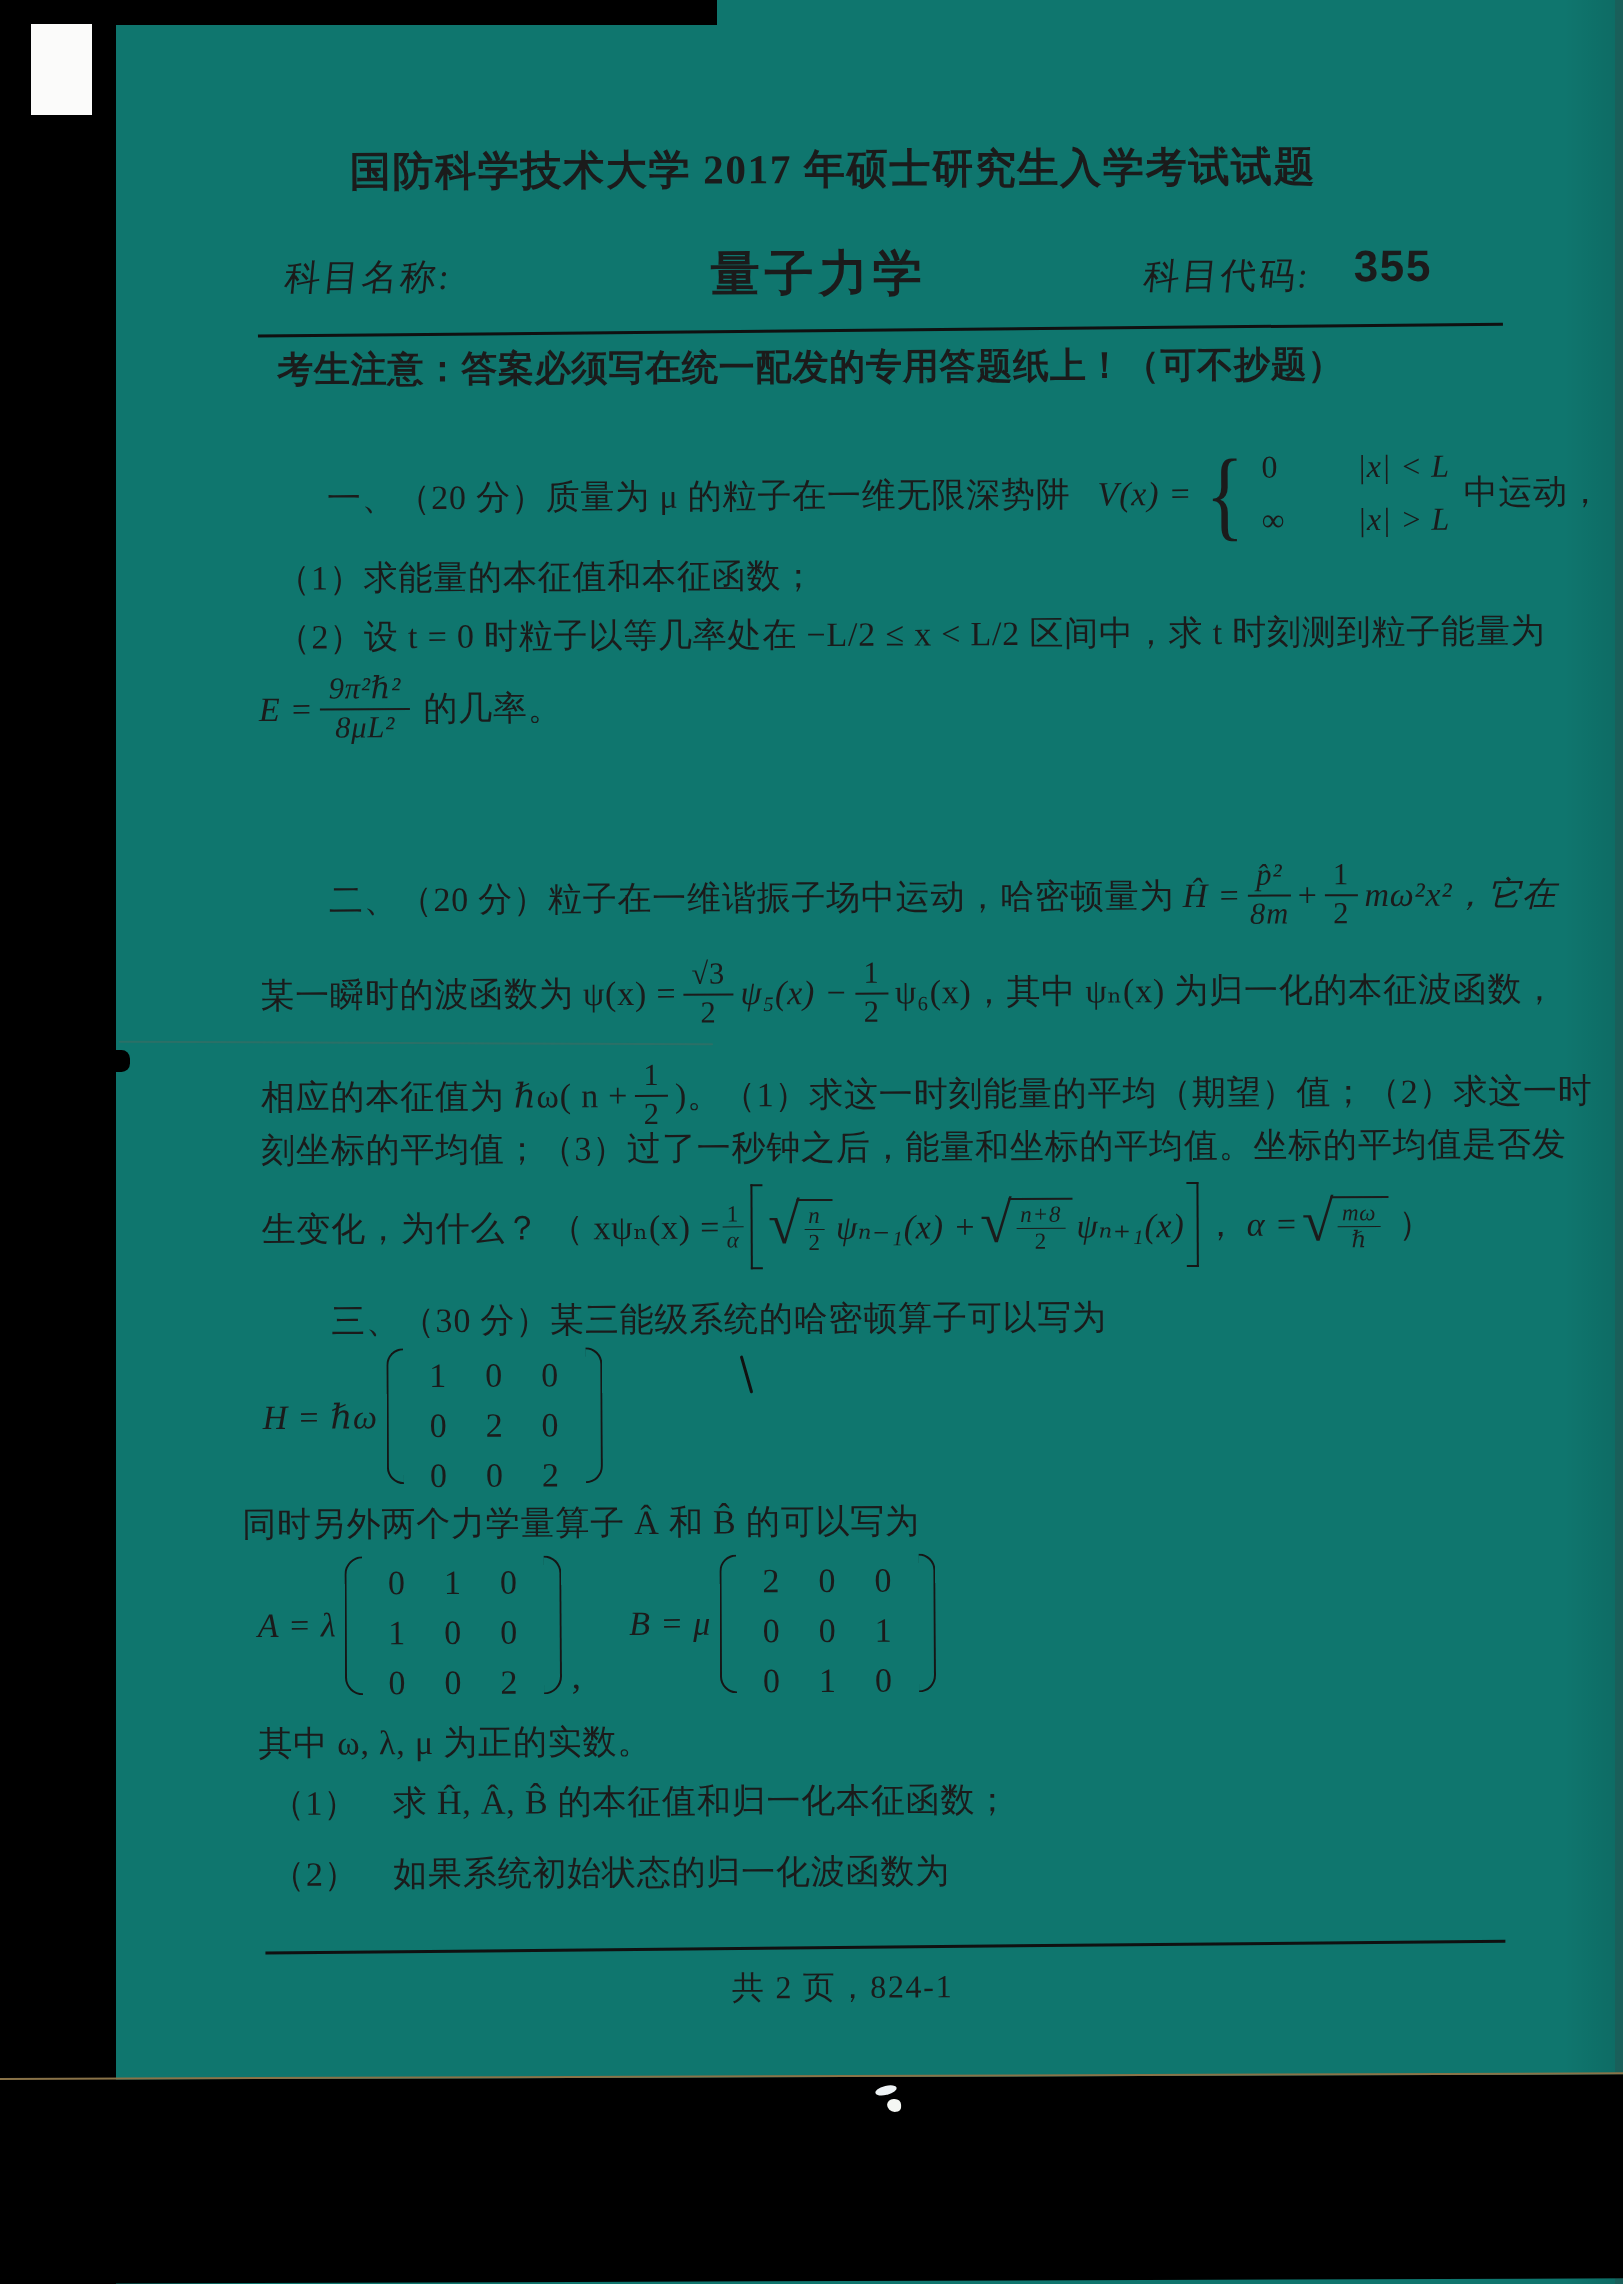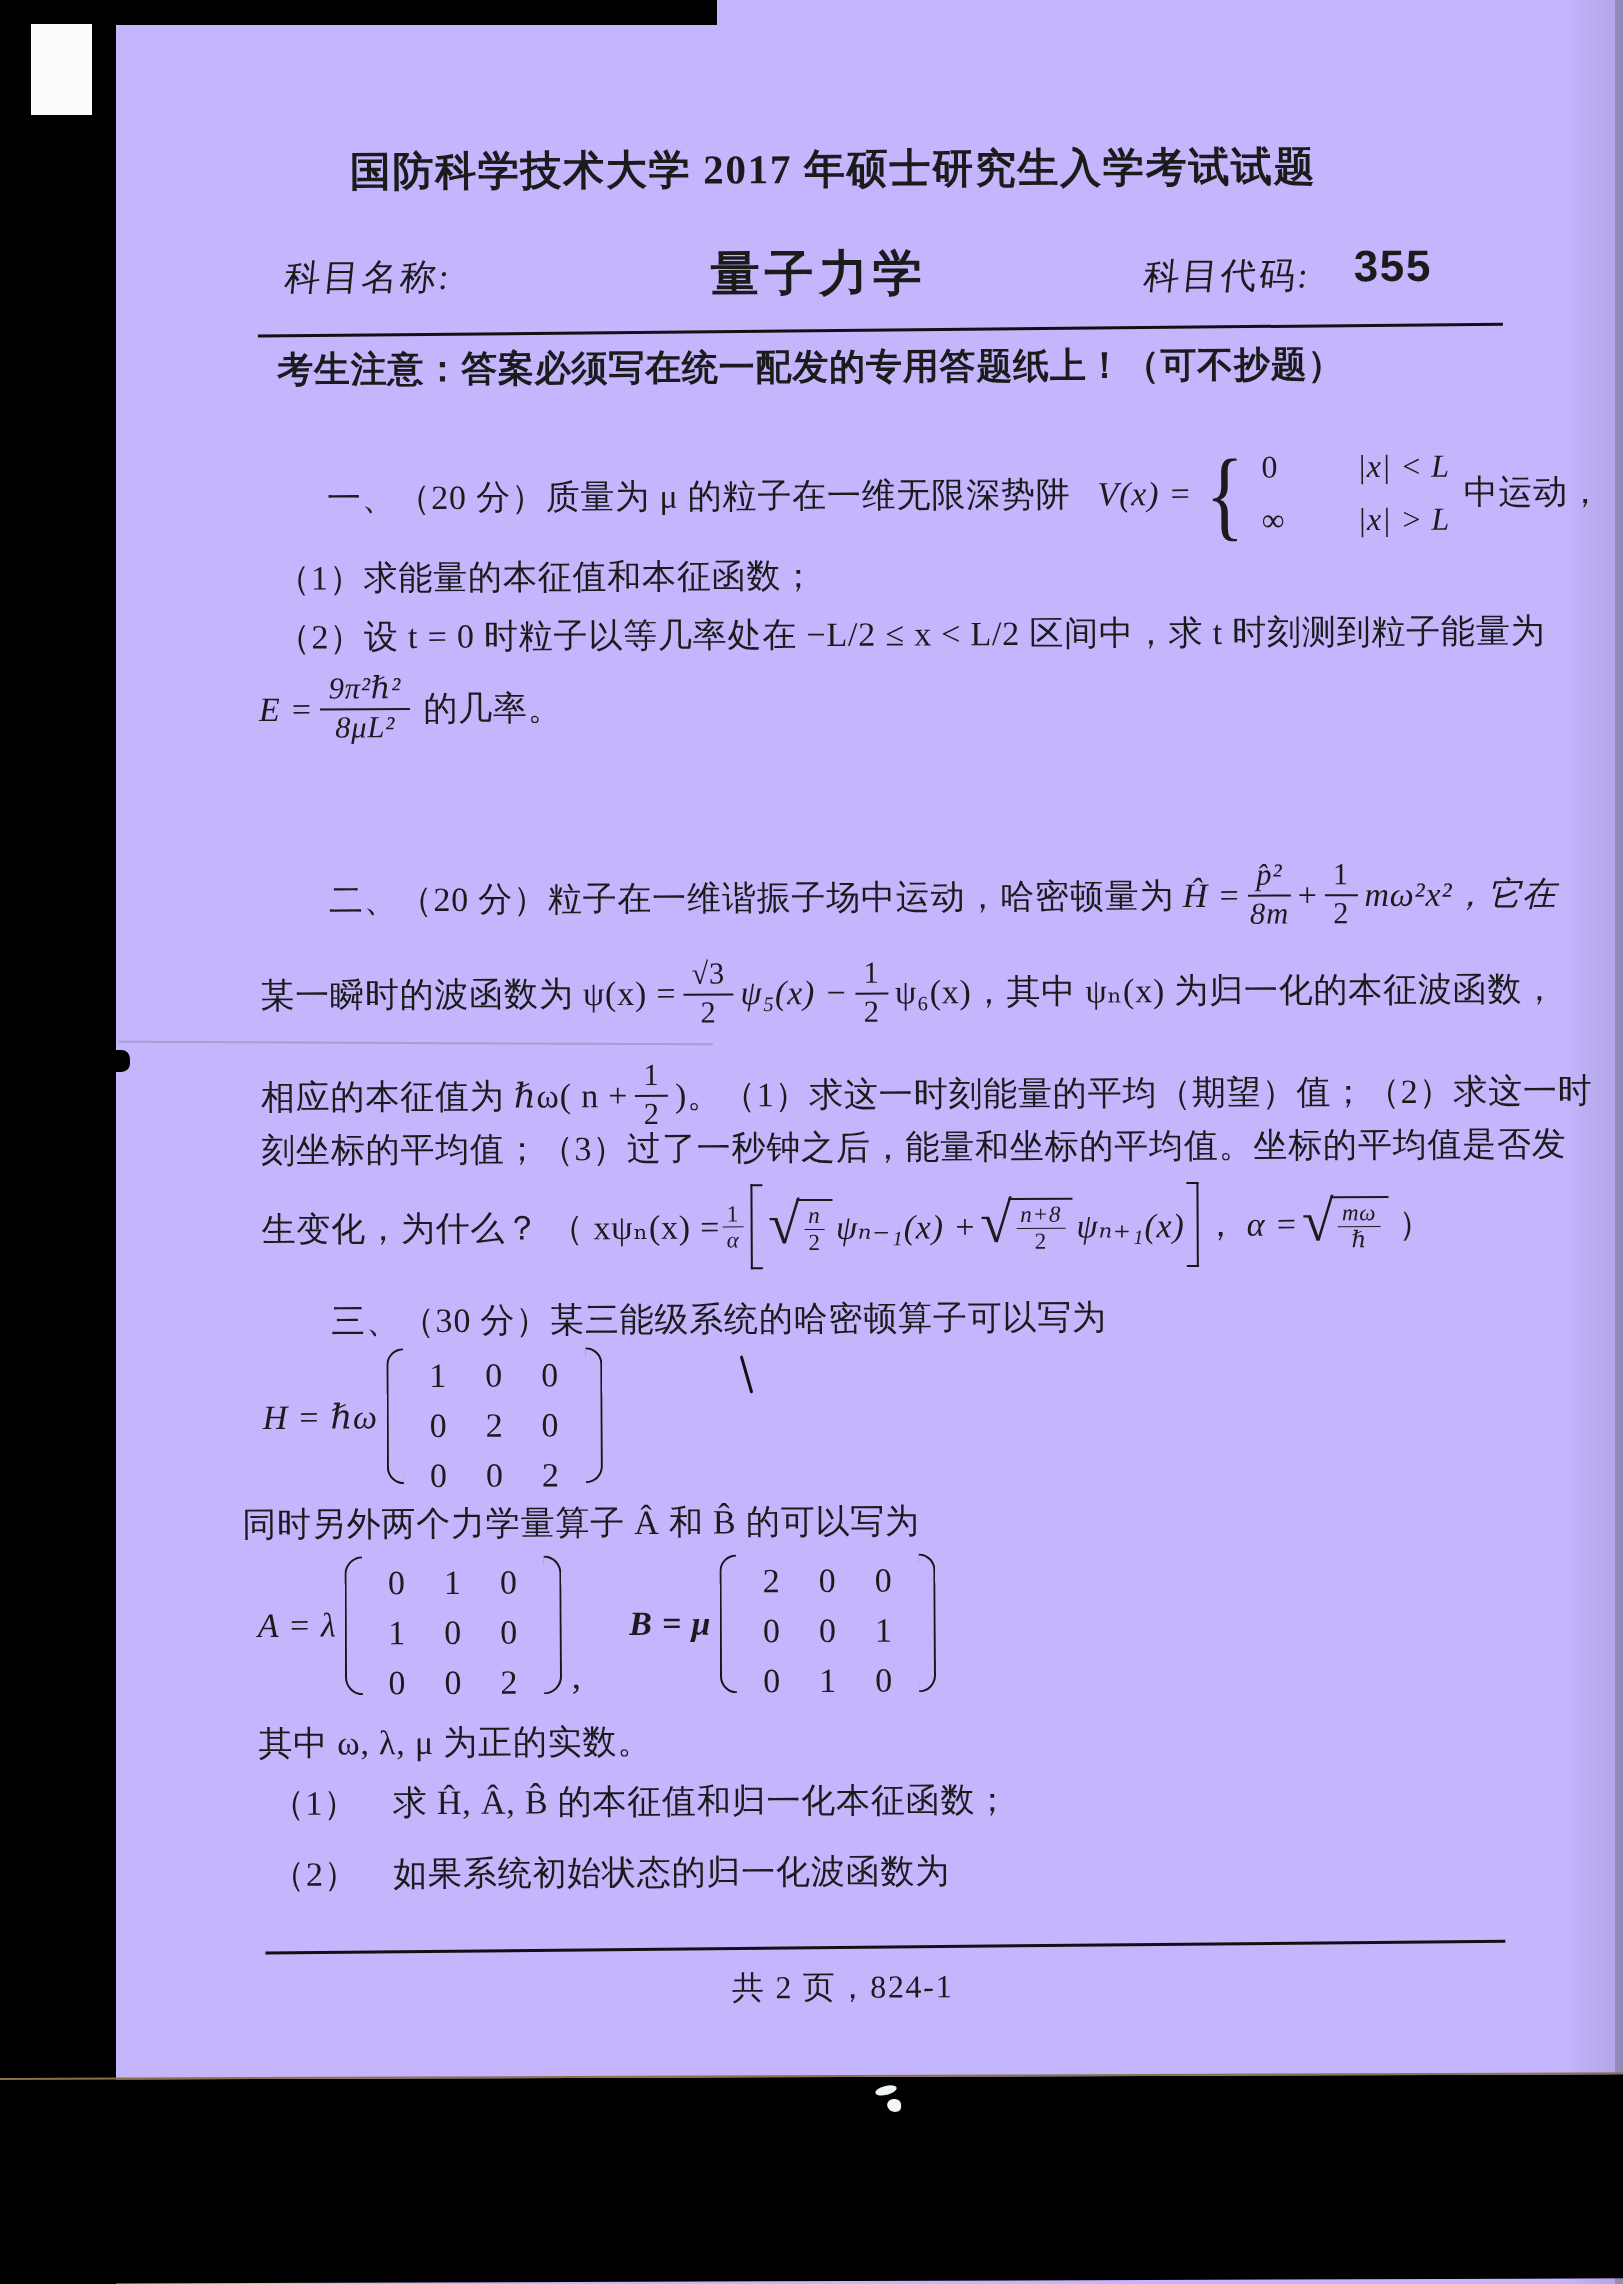--- a/index.html
+++ b/index.html
@@ -1,18 +1,18 @@
 <!DOCTYPE html>
 <html style="font-size:13.6px"><head>
 <meta charset="utf-8">
 <style>
   html,body{margin:0;padding:0;}
   body{width:1623px;height:2284px;position:relative;overflow:hidden;background:#fcfcfb;
        font-family:"Liberation Serif","DejaVu Serif",serif;color:#1b1b1b;}
-  .page{position:absolute;inset:0;background:#c4b5fd;}
+  .page{position:absolute;inset:0;background:#0f766e;}
   .content{position:absolute;inset:0;transform:rotate(-0.3deg);transform-origin:50% 40%;}
 
   
   .left-bar{position:absolute;left:0;top:0;width:116px;height:2284px;background:#000;z-index:40;}
   .top-strip{position:absolute;left:0;top:0;width:717px;height:25.4px;background:#000;z-index:41;}
   .top-notch{position:absolute;left:30.5px;top:24px;width:61px;height:91px;background:#fbfbfa;z-index:42;}
   .bar-bump{position:absolute;left:110px;top:1050px;width:20.4px;height:22px;background:#000;border-radius:0 8.5px 8.5px 0;z-index:41;}
   .bottom-band{position:absolute;left:0;top:2080px;width:1623px;height:204px;background:#000;z-index:43;transform:rotate(-0.2deg);transform-origin:0 0;}
   .band-edge{position:absolute;left:0;top:-2.5px;width:1623px;height:2.5px;background:#8a7348;z-index:44;}
   .speck1{position:absolute;left:875px;top:8.5px;width:22px;height:9.3px;background:#eef3f5;border-radius:50%;transform:rotate(-14deg);}
@@ -216,21 +216,21 @@
           <span>1</span>
           <span>0</span>
           <span>0</span>
           <span>0</span>
           <span>0</span>
           <span>2</span>
         </span>
         <span class="mparen-r"></span>
       </span>
       <span class="mcomma">,</span>
-      <span class="it" style="margin-left:41px;font-weight:bold;">B = μ</span>
+      <span class="it" style="margin-left:41px;">B = μ</span>
       <span class="matrix" style="height:139px;">
         <span class="mparen-l"></span>
         <span class="mgrid">
           <span>2</span>
           <span>0</span>
           <span>0</span>
           <span>0</span>
           <span>0</span>
           <span>1</span>
           <span>0</span>

